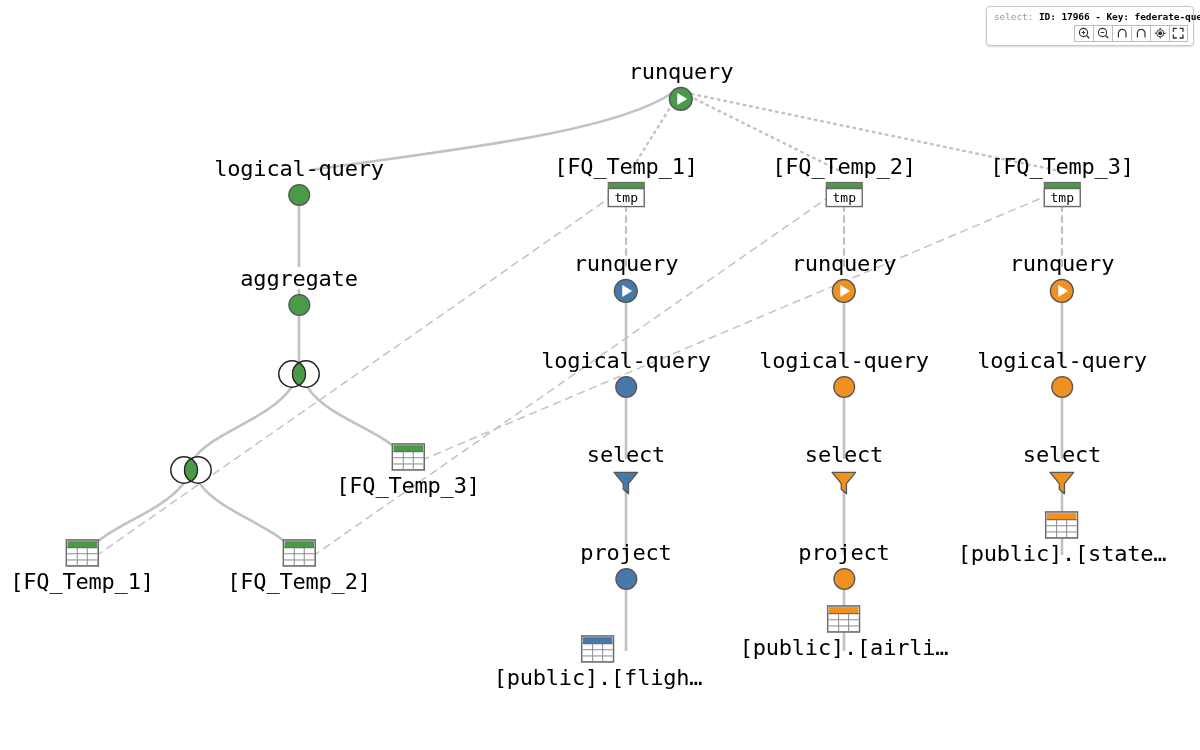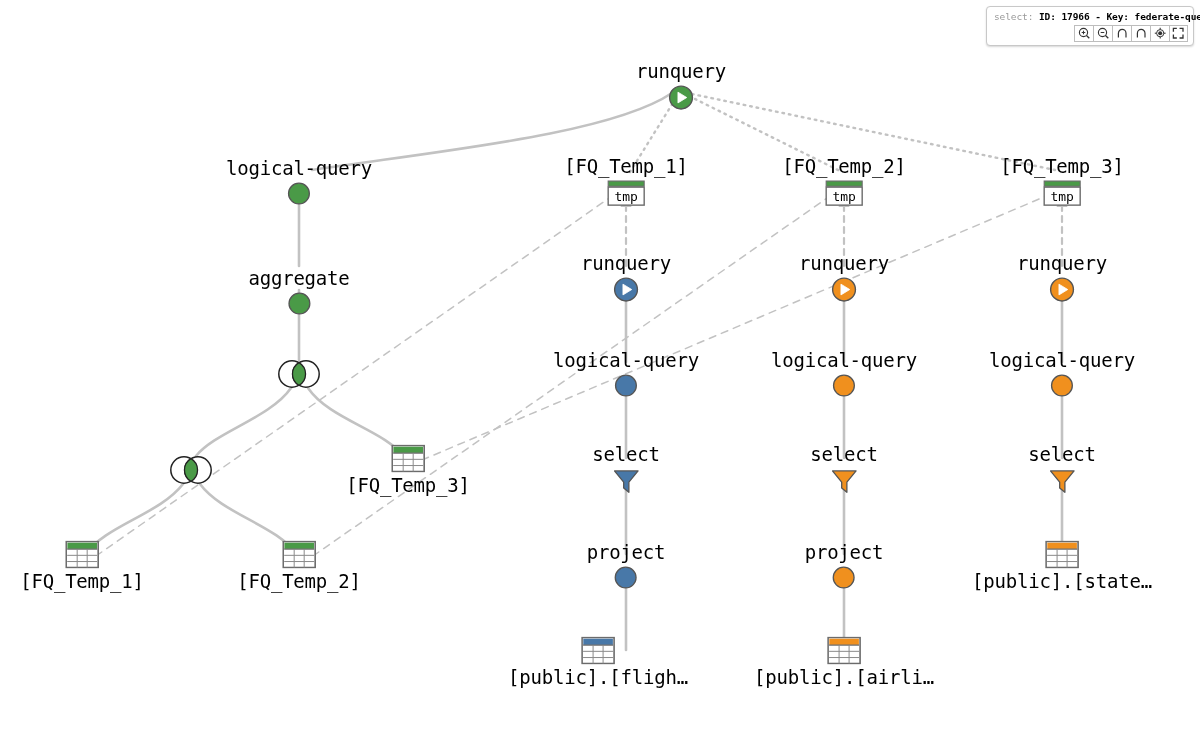--- a/index.html
+++ b/index.html
@@ -25,21 +25,21 @@
   .node {
     position: absolute;
     transform: translate(-50%, -50%);
     display: flex;
     flex-direction: column;
     align-items: center;
     justify-content: center;
   }
   .node-label {
     font-family: "DejaVu Sans Mono", "Liberation Mono", monospace;
-    font-size: 19px;
+    font-size: 22px;
     color: #000000;
     white-space: pre;
     line-height: 1.05;
     text-align: left;
     letter-spacing: -0.2px;
   }
   .label-above { margin-bottom: 3px; }
   .label-below { margin-top: 3px; }
   .glyph { display: block; line-height: 0; }
 
@@ -313,21 +313,21 @@
         </span>
       </div>
       <div class="node" style="left: 844px; top: 566px;">
         <div class="node-label label-above">project</div>
         <span>
           <svg class="glyph" width="24" height="24" viewBox="0 0 24 24" xmlns="http://www.w3.org/2000/svg">
             <circle cx="12" cy="12" r="10.4" fill="#f0901e" stroke="#555555" stroke-width="1.3"></circle>
           </svg>
         </span>
       </div>
-      <div class="node" style="left: 844px; top: 662px;">
+      <div class="node" style="left: 844px; top: 632px;">
         <span>
           <svg class="glyph" width="34" height="28" viewBox="0 0 34 28" xmlns="http://www.w3.org/2000/svg">
             <rect x="1" y="1" width="32" height="26" fill="#ffffff" stroke="#6b6b6b" stroke-width="1.6"></rect>
             <rect x="2.2" y="2.2" width="29.6" height="6.2" fill="#f0901e"></rect>
             <line x1="2" y1="8.6" x2="32" y2="8.6" stroke="#6b6b6b" stroke-width="1.2"></line>
             <line x1="2" y1="14.8" x2="32" y2="14.8" stroke="#8a8a8a" stroke-width="1"></line>
             <line x1="2" y1="21" x2="32" y2="21" stroke="#8a8a8a" stroke-width="1"></line>
             <line x1="12" y1="8.6" x2="12" y2="27" stroke="#8a8a8a" stroke-width="1"></line>
             <line x1="22" y1="8.6" x2="22" y2="27" stroke="#8a8a8a" stroke-width="1"></line>
           </svg>
@@ -352,21 +352,21 @@
         </span>
       </div>
       <div class="node" style="left: 1062px; top: 470px;">
         <div class="node-label label-above">select</div>
         <span>
           <svg class="glyph" width="30" height="28" viewBox="0 0 30 28" xmlns="http://www.w3.org/2000/svg">
             <path d="M3.2,3.4 L26.8,3.4 L17.6,14.6 L17.6,24.8 L12.4,20.4 L12.4,14.6 Z" fill="#f0901e" stroke="#555555" stroke-width="1.3" stroke-linejoin="round"></path>
           </svg>
         </span>
       </div>
-      <div class="node" style="left: 1062px; top: 566px;">
+      <div class="node" style="left: 1062px; top: 538px;">
         <span>
           <svg class="glyph" width="34" height="28" viewBox="0 0 34 28" xmlns="http://www.w3.org/2000/svg">
             <rect x="1" y="1" width="32" height="26" fill="#ffffff" stroke="#6b6b6b" stroke-width="1.6"></rect>
             <rect x="2.2" y="2.2" width="29.6" height="6.2" fill="#f0901e"></rect>
             <line x1="2" y1="8.6" x2="32" y2="8.6" stroke="#6b6b6b" stroke-width="1.2"></line>
             <line x1="2" y1="14.8" x2="32" y2="14.8" stroke="#8a8a8a" stroke-width="1"></line>
             <line x1="2" y1="21" x2="32" y2="21" stroke="#8a8a8a" stroke-width="1"></line>
             <line x1="12" y1="8.6" x2="12" y2="27" stroke="#8a8a8a" stroke-width="1"></line>
             <line x1="22" y1="8.6" x2="22" y2="27" stroke="#8a8a8a" stroke-width="1"></line>
           </svg>

